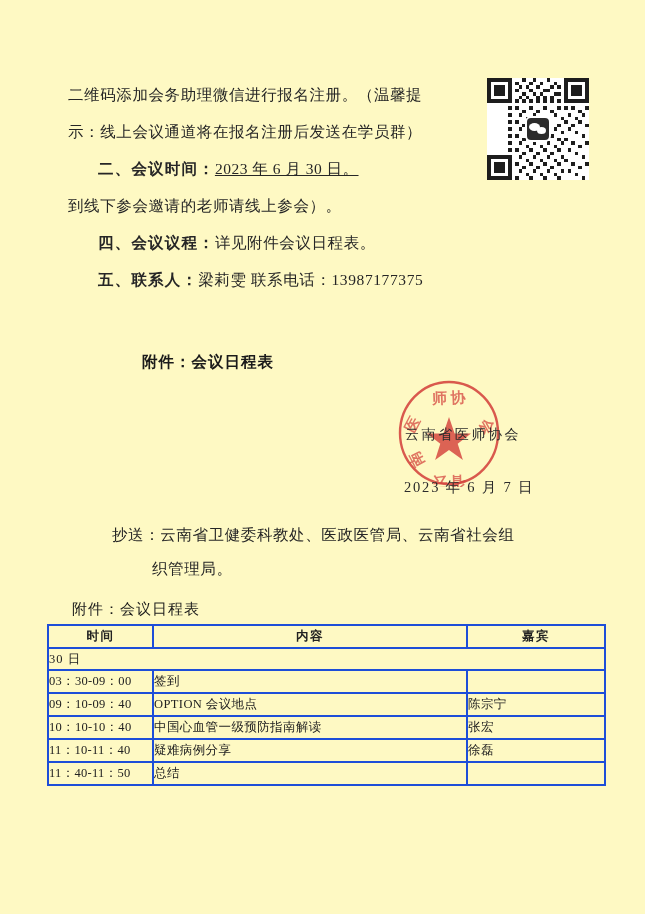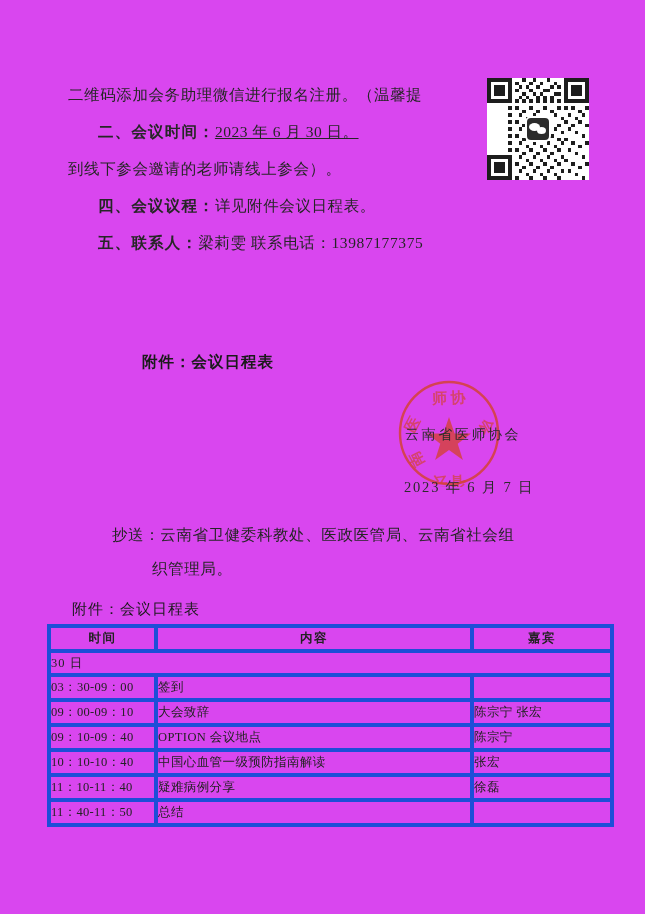--- a/index.html
+++ b/index.html
@@ -14,21 +14,21 @@
     position: relative;
     overflow: hidden;
     font-family: "Liberation Serif", "DejaVu Serif", serif;
     color: #1a1a1a;
     -webkit-font-smoothing: antialiased;
   }
 
   .page {
     position: absolute;
     inset: 0;
-    background: #d946ef;
+    background: #fef9c3;
   }
 
   
   .prose {
     position: absolute;
     left: 68px;
     top: 76px;
     width: 500px;
   }
   .line {
@@ -145,21 +145,21 @@
     position: absolute;
     left: 47px;
     top: 624px;
     width: 551px;
     border-collapse: collapse;
     table-layout: fixed;
     font-size: 12.5px;
     color: #222;
   }
   .sched td, .sched th {
-    border: 4px solid #1d4ed8;
+    border: 2px solid #1d4ed8;
     vertical-align: middle;
     padding: 0;
     height: 21px;
     font-weight: normal;
     letter-spacing: 0.4px;
   }
   .sched thead th {
     font-weight: bold;
     letter-spacing: 1.5px;
     font-size: 12.5px;
@@ -342,20 +342,21 @@
     <div class="qr-logo">
       <span class="bub">
           <i class="b1"></i>
           <i class="b2"></i>
         </span>
     </div>
   </div>
 
   <div class="prose">
     <div class="line">二维码添加会务助理微信进行报名注册。（温馨提</div>
+    <div class="line">示：线上会议通道将在报名注册后发送在学员群）</div>
 
     <div class="line indent">
       <span class="bold">二、会议时间：</span><span class="num">2023 年 6 月 30 日。</span>
     </div>
 
 
     <div class="line">到线下参会邀请的老师请线上参会）。</div>
 
     <div class="line indent">
       <span class="bold">四、会议议程：</span><span>详见附件会议日程表。</span>
@@ -407,25 +408,20 @@
       <tr class="dayrow">
         <td colspan="3">30 日</td>
       </tr>
 
       <tr>
         <td class="t">03：30-09：00</td>
         <td>签到</td>
         <td></td>
       </tr>
       <tr>
-        <td class="t">09：00-09：10</td>
-        <td>大会致辞</td>
-        <td>陈宗宁  张宏</td>
-      </tr>
-      <tr>
         <td class="t">09：10-09：40</td>
         <td>OPTION 会议地点</td>
         <td>陈宗宁</td>
       </tr>
       <tr>
         <td class="t">10：10-10：40</td>
         <td>中国心血管一级预防指南解读</td>
         <td>张宏</td>
       </tr>
       <tr>

